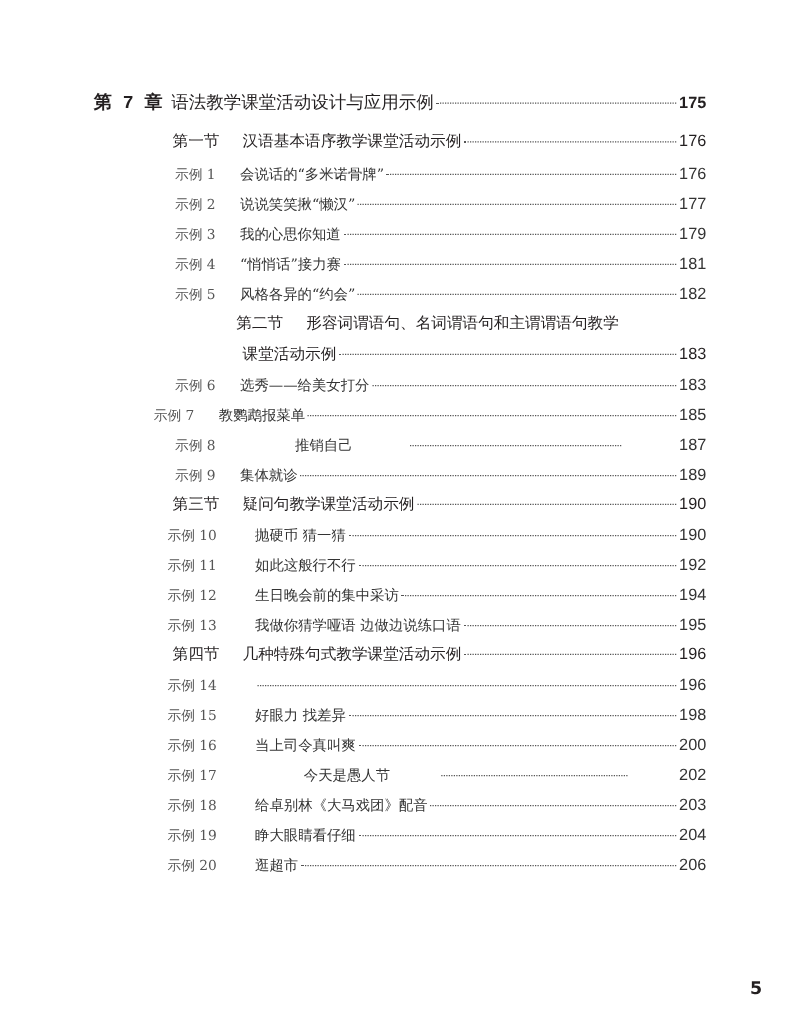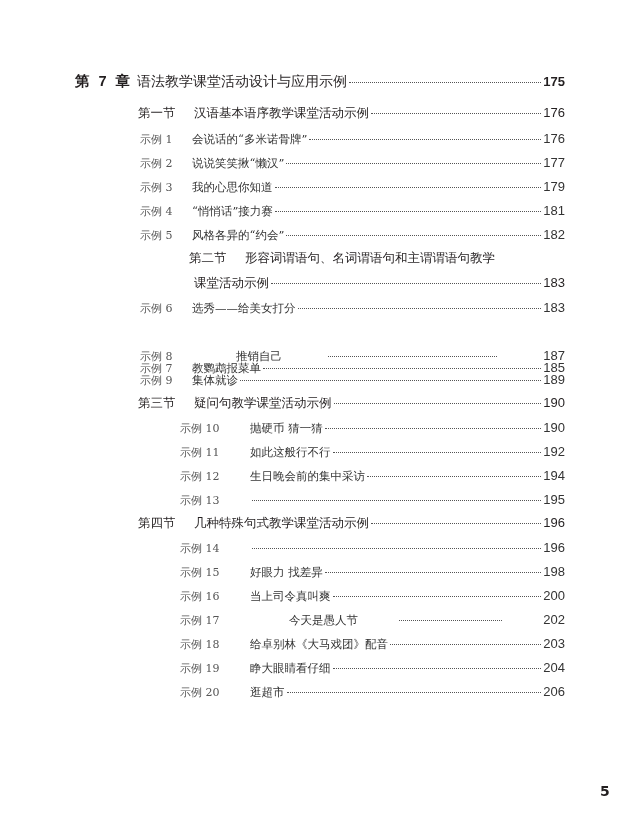--- a/index.html
+++ b/index.html
@@ -13,21 +13,21 @@
 
   .chapter { left: 75px; top: 72px; font-family: "DejaVu Sans", sans-serif; font-size: 14.5px; font-weight: bold; }
   .chapter .label { width: 62px; letter-spacing: 0px; font-family: Liberation Mono, monospace; }
   .chapter .title { font-weight: normal; font-size: 14px; }
 
   .section { font-family: "DejaVu Sans", sans-serif; font-size: 12.5px; color: #231f20; }
   .section .label { width: 56px; }
 
   .example { font-family: "DejaVu Serif", serif; font-size: 11.5px; color: #333; }
   .example .label { width: 52px; color: #555; font-size: 11px; }
-  .example .label.wide { width: 70px; margin-left: 46px; }
+  .example .label.wide { width: 70px; }
 
   .page-number { position: absolute; left: 600px; top: 783px; font-family: "DejaVu Sans", sans-serif; font-weight: bold; font-size: 14px; color: #231f20; }
 </style>
 </head>
 <body>
 
 <div class="page">
 
   <div class="toc-row chapter">
     <span class="label">第 7 章</span>
@@ -81,21 +81,21 @@
     <span class="title">课堂活动示例</span>
     <span class="leader"></span>
     <span class="pg">183</span>
   </div>
   <div class="toc-row example" style="left:140px; top:300px;">
     <span class="label">示例 6</span>
     <span class="title">选秀——给美女打分</span>
     <span class="leader"></span>
     <span class="pg">183</span>
   </div>
-  <div class="toc-row example" style="left:140px; top:324px;margin-top:36px;">
+  <div class="toc-row example" style="left:123px; top:324px;">
     <span class="label">示例 7</span>
     <span class="title">教鹦鹉报菜单</span>
     <span class="leader"></span>
     <span class="pg">185</span>
   </div>
   <div class="toc-row example" style="left:140px; top:348px;gap:44px;">
     <span class="label">示例 8</span>
     <span class="title">推销自己</span>
     <span class="leader"></span>
     <span class="pg">187</span>
@@ -126,20 +126,21 @@
     <span class="pg">192</span>
   </div>
   <div class="toc-row example" style="left:134px; top:468px;">
     <span class="label wide">示例 12</span>
     <span class="title">生日晚会前的集中采访</span>
     <span class="leader"></span>
     <span class="pg">194</span>
   </div>
   <div class="toc-row example" style="left:134px; top:492px;">
     <span class="label wide">示例 13</span>
+    <span class="title">我做你猜学哑语 边做边说练口语</span>
     <span class="leader"></span>
     <span class="pg">195</span>
   </div>
 
   <div class="toc-row section" style="left:138px; top:515px;">
     <span class="label">第四节</span>
     <span class="title">几种特殊句式教学课堂活动示例</span>
     <span class="leader"></span>
     <span class="pg">196</span>
   </div>

